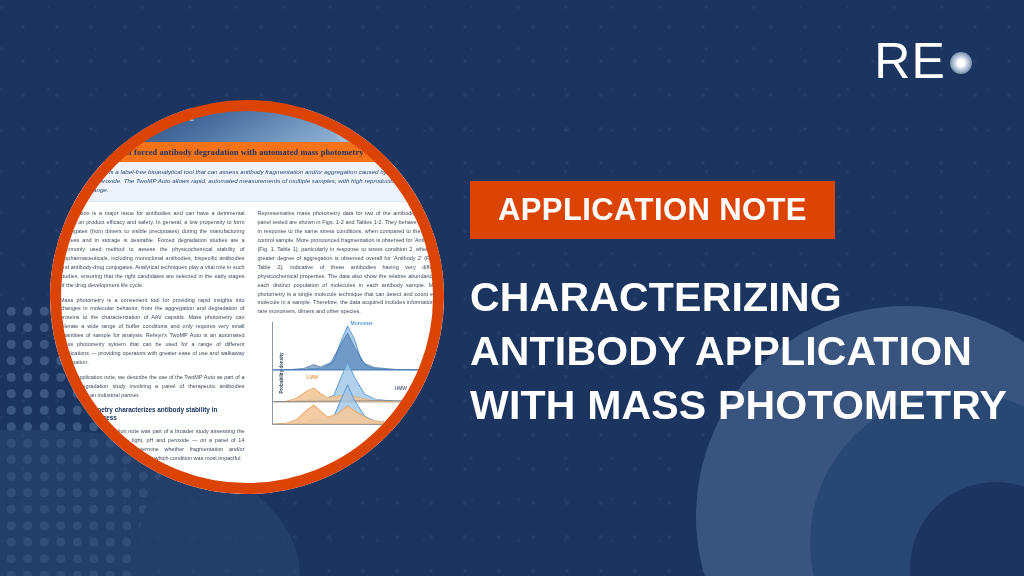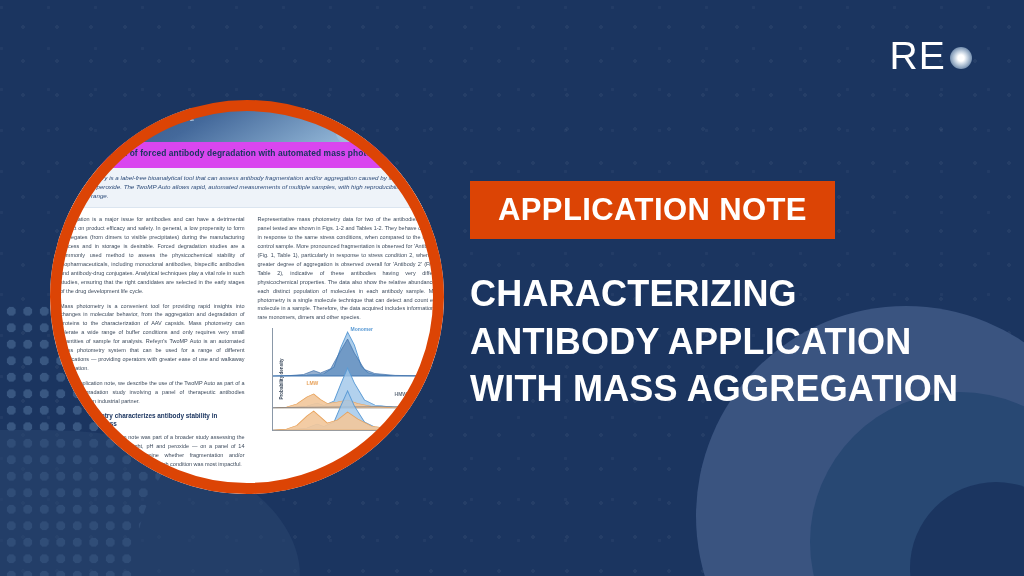--- a/index.html
+++ b/index.html
@@ -109,22 +109,23 @@
   }
   .doc-hero-kicker {
     position: absolute;
     left: 78px; top: 8px;
     font-size: 6px;
     letter-spacing: .9px;
     color: #cfe2f2;
     font-weight: 700;
   }
   .doc-titlebar {
-    background: #d946ef;
-    padding: 6px 16px 9px 16px;
+    background: #f97316;
+    padding: 6px 16px 3px 16px;
+    font-family: Liberation Serif, serif;
   }
   .doc-title {
     font-size: 8.4px;
     font-weight: 700;
     color: #1b3560;
     line-height: 1.25;
     letter-spacing: .1px;
   }
   .doc-standfirst {
     background: #eef3f9;
@@ -212,35 +213,35 @@
     font-weight: 700;
     letter-spacing: .4px;
     padding: 13px 28px 14px 28px;
     line-height: 1;
   }
   .headline {
     position: absolute;
     left: 470px; top: 270px;
     width: 540px;
     color: #ffffff;
-    font-size: 36px;
+    font-size: 41px;
     font-weight: 700;
     line-height: 1.32;
     letter-spacing: .2px;
   }
   .headline .l { display: block; white-space: nowrap; }
 
   
   .logo {
     position: absolute;
     right: 48px; top: 36px;
     display: flex;
     align-items: center;
     color: #ffffff;
-    font-size: 39px;
+    font-size: 50px;
     font-weight: 400;
     letter-spacing: 1.2px;
     line-height: 1;
   }
   .logo-dot {
     display: inline-block;
     width: 22px; height: 22px;
     margin: 0 4px 0 4px;
     border-radius: 50%;
     background: radial-gradient(circle at 50% 50%, #ffffff 0%, #ffffff 22%, #9fb2c9 52%, #5d7characters 60%, #33507c 100%);
@@ -329,21 +330,21 @@
     </div>
   </div>
 
   <div class="orange-ring"></div>
 
   <div class="badge">APPLICATION NOTE</div>
 
   <div class="headline">
     <span class="l">CHARACTERIZING</span>
     <span class="l">ANTIBODY APPLICATION</span>
-    <span class="l">WITH MASS AGGREGATION</span>
+    <span class="l">WITH MASS PHOTOMETRY</span>
   </div>
 
   <div class="logo">
     <span>RE</span>
     <span class="logo-dot"></span>
   </div>
 
 </div>
 
 </body></html>

